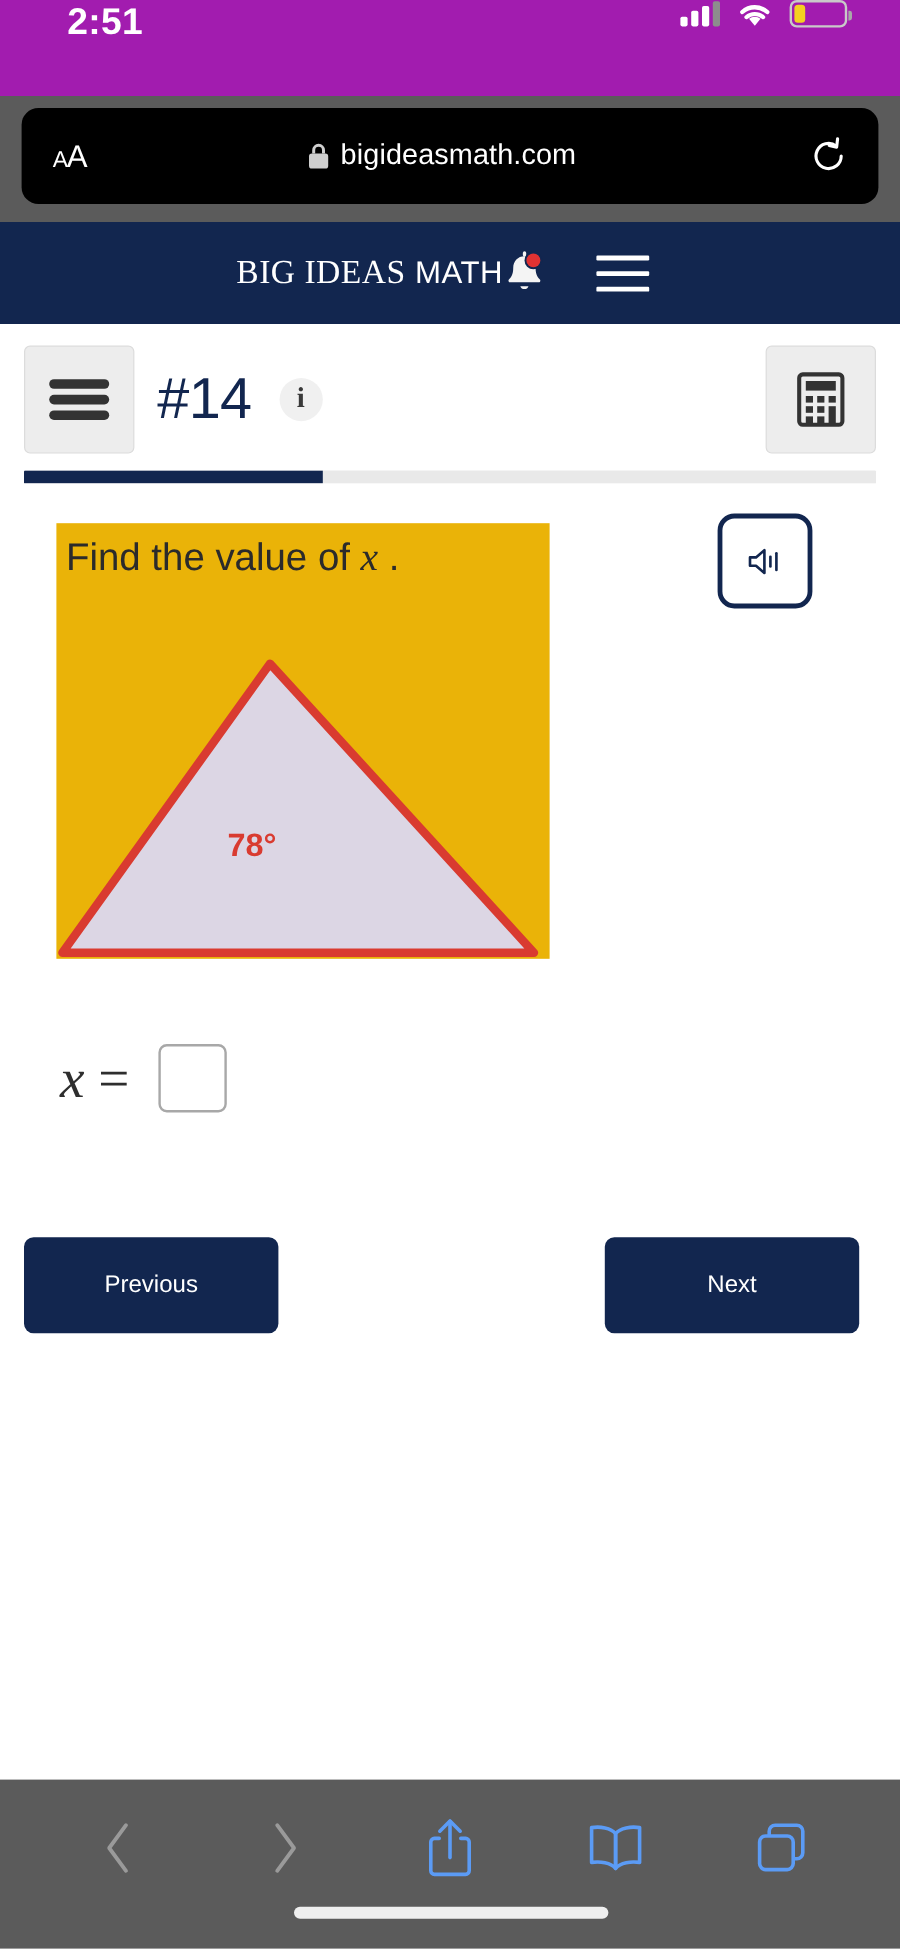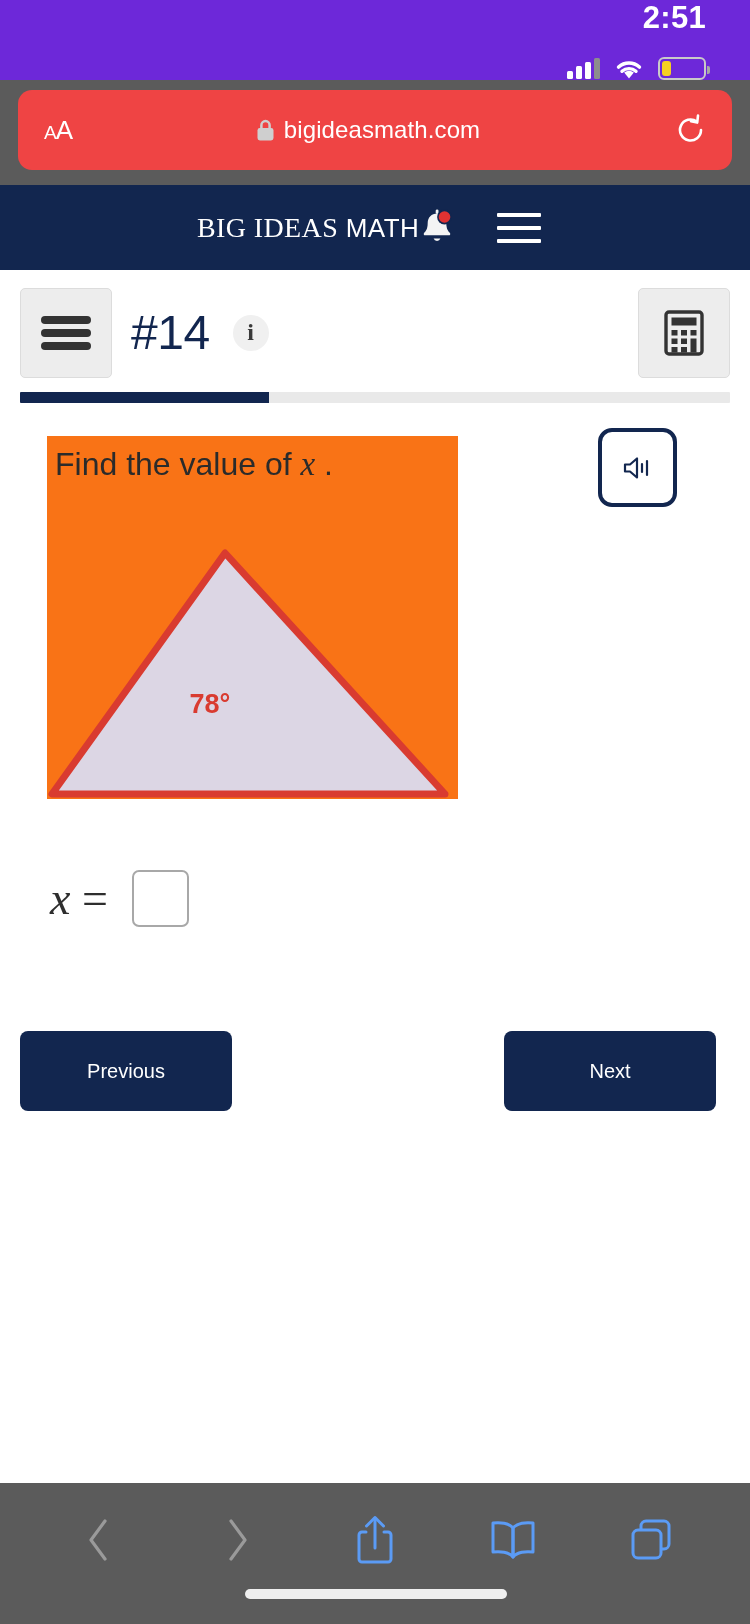--- a/index.html
+++ b/index.html
@@ -14,27 +14,26 @@
     overflow: hidden;
     position: relative;
   }
 
   
   .status-bar {
     position: absolute;
     top: 0; left: 0;
     width: 750px;
     height: 80px;
-    background: #6d28d9;
-    display: flex;
-    align-items: flex-end;
+    background: #a21caf;
+    display: flex;
+    align-items: flex-start;
     justify-content: space-between;
     padding: 0 44px 0 56px;
     box-sizing: border-box;
-    flex-direction: column;
   }
   .status-time {
     color: #ffffff;
     font-size: 31px;
     font-weight: 600;
     letter-spacing: 0.3px;
   }
   .status-right {
     display: flex;
     align-items: center;
@@ -87,21 +86,21 @@
     position: absolute;
     top: 80px; left: 0;
     width: 750px;
     height: 105px;
     background: #5b5b5b;
   }
   .url-bar {
     position: absolute;
     left: 18px; top: 10px;
     width: 714px; height: 80px;
-    background: #ef4444;
+    background: #000000;
     border-radius: 14px;
     display: flex;
     align-items: center;
     box-sizing: border-box;
     padding: 0 26px;
   }
   .aa-btn {
     color: #ffffff;
     font-size: 26px;
     letter-spacing: -1px;
@@ -217,21 +216,21 @@
   .problem-area {
     position: absolute;
     top: 403px; left: 0;
     width: 750px; height: 615px;
     background: #ffffff;
   }
   .problem-card {
     position: absolute;
     left: 47px; top: 33px;
     width: 411px; height: 363px;
-    background: #f97316;
+    background: #eab308;
   }
   .prompt-text {
     position: absolute;
     left: 8px; top: 10px;
     color: #2b2b2b;
     font-size: 32px;
     white-space: nowrap;
   }
   .prompt-text .mathvar {
     font-family: "Liberation Serif", serif;

